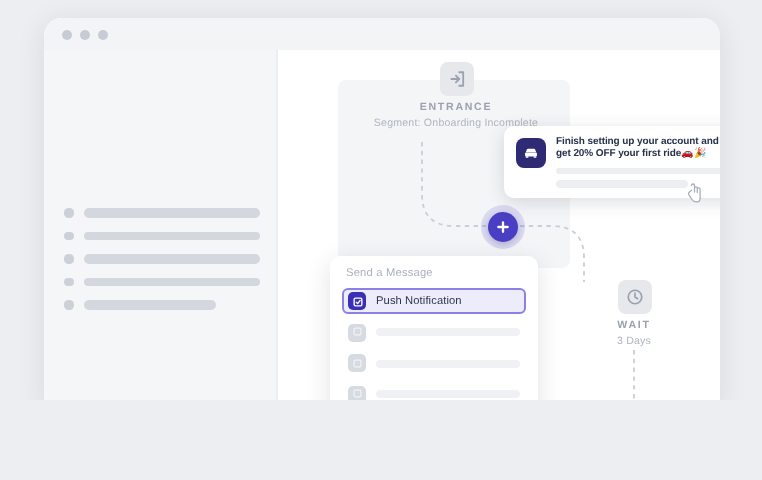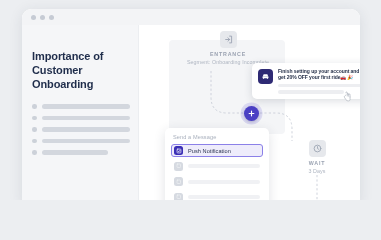--- a/index.html
+++ b/index.html
@@ -126,21 +126,20 @@
       <div class="dots">
         <span class="dot"></span>
         <span class="dot"></span>
         <span class="dot"></span>
       </div>
     </div>
 
     <div class="body-area">
 
       <div class="sidebar">
-        <div class="side-title">Importance of Customer Onboarding</div>
 
         <div class="skeleton-list">
           <div class="sk-row">
             <span class="sk-dot"></span>
             <span class="sk-bar" style="width:96px"></span>
           </div>
           <div class="sk-row">
             <span class="sk-dot"></span>
             <span class="sk-bar" style="width:96px"></span>
           </div>

